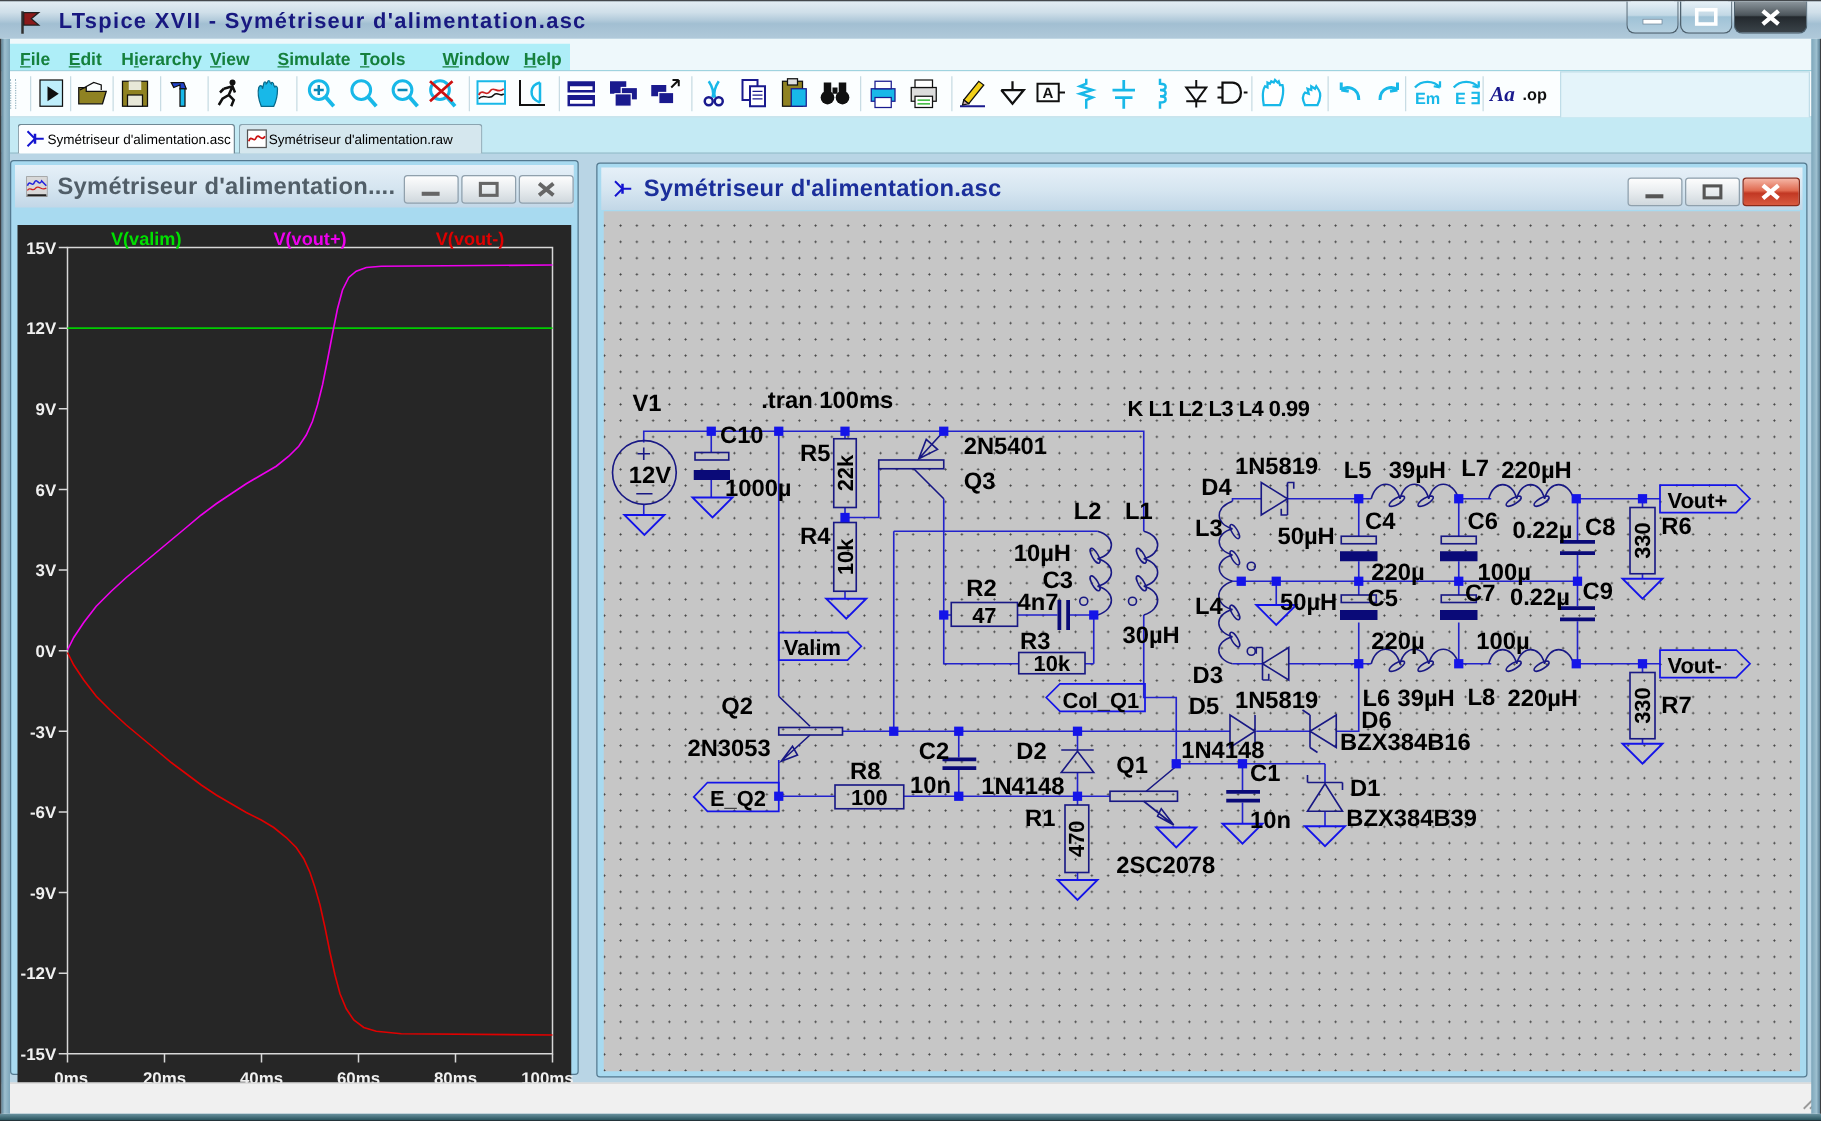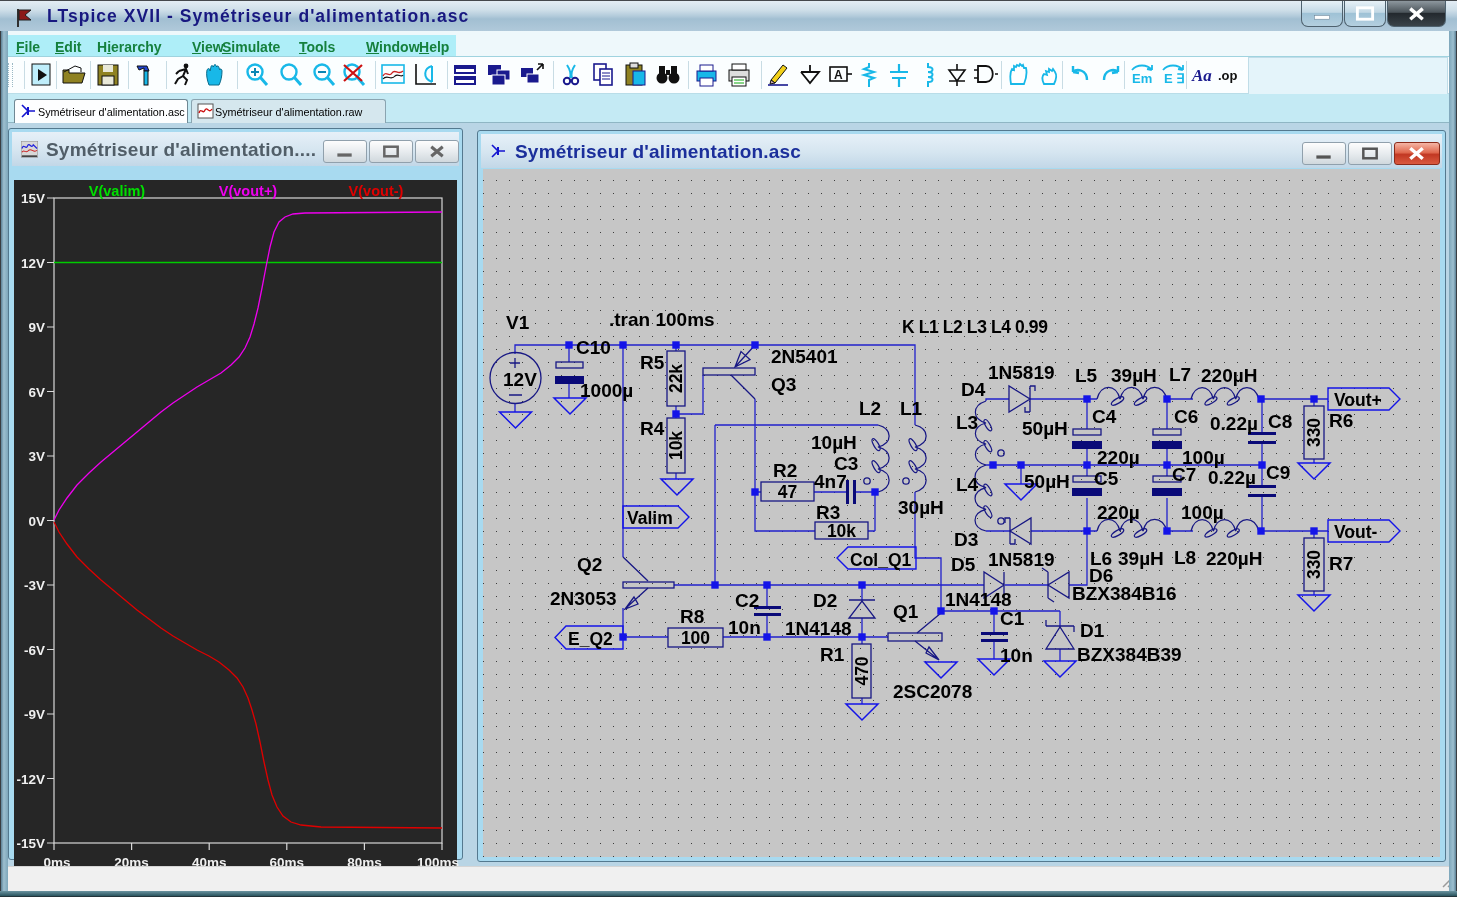--- a/index.html
+++ b/index.html
@@ -70,24 +70,24 @@
         <svg class="capg" viewBox="0 0 59 26">
           <path d="M23 8 L36 19 M36 8 L23 19" stroke="#fff" stroke-width="3.6"></path>
         </svg>
       </div>
 </div>
 <div id="menubar">
 <div id="menucyan"></div>
 <span class="mi" style="left:16px"><u>F</u>ile</span>
 <span class="mi" style="left:55px"><u>E</u>dit</span>
 <span class="mi" style="left:97px">H<u>i</u>erarchy</span>
-<span class="mi" style="left:192px"><u>V</u>iew</span>
+<span class="mi" style="left:168px"><u>V</u>iew</span>
 <span class="mi" style="left:222px"><u>S</u>imulate</span>
-<span class="mi" style="left:299px"><u>T</u>ools</span>
-<span class="mi" style="left:366px"><u>W</u>indow</span>
+<span class="mi" style="left:288px"><u>T</u>ools</span>
+<span class="mi" style="left:354px"><u>W</u>indow</span>
 <span class="mi" style="left:419px"><u>H</u>elp</span>
 </div>
 <div id="toolbar">
 <svg class="ticon" style="left:29px" width="26" height="26" viewBox="0 0 26 26">
         <rect x="3" y="2" width="18" height="21" fill="#bfeefb" stroke="#101010"></rect>
         <path d="M9 7 L18 13 L9 19 Z" fill="#101010"></path>
       </svg>
       <svg class="ticon" style="left:61px" width="26" height="26" viewBox="0 0 26 26">
         <path d="M2 8 L2 21 L21 21 L24 11 L8 11 L8 8 Z" fill="#8f8222" stroke="#101010"></path>
         <path d="M3 10 L14 4 L20 6 L20 10" fill="none" stroke="#101010"></path>

